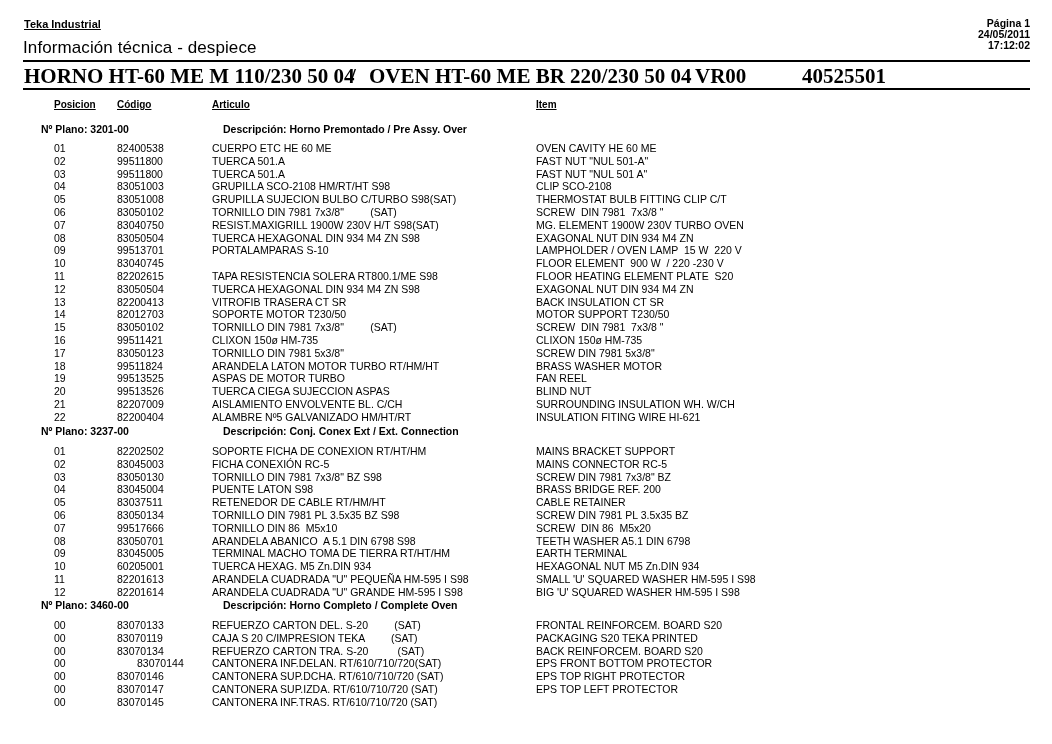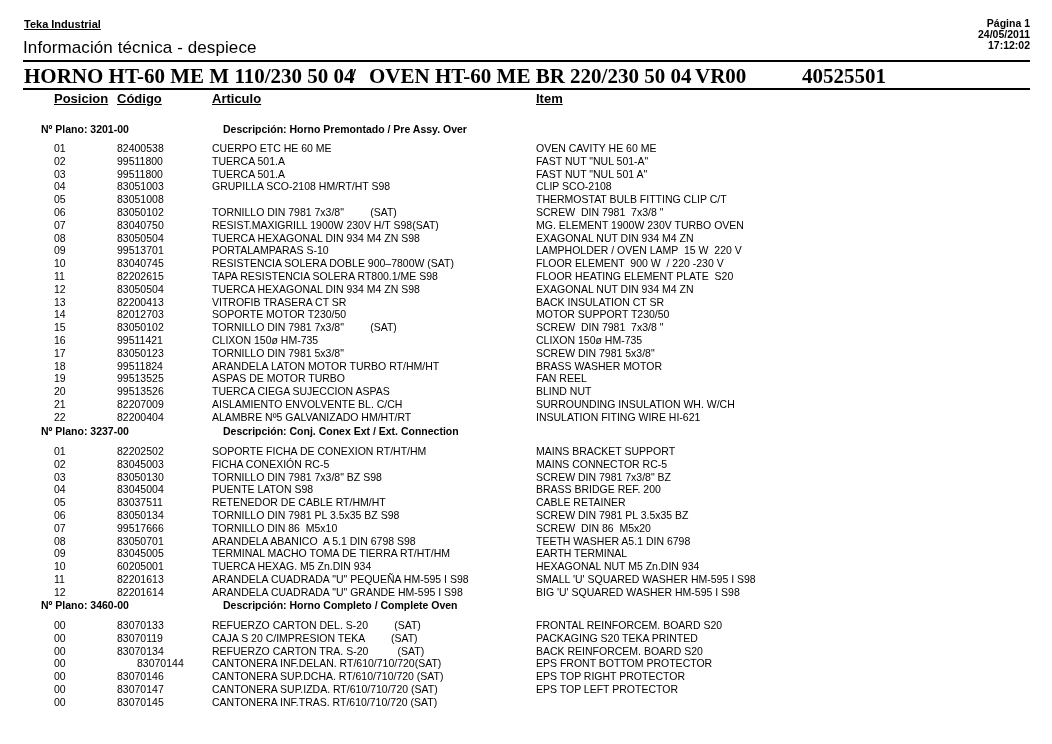--- a/index.html
+++ b/index.html
@@ -3,21 +3,21 @@
 <meta charset="utf-8">
 <style>
   html, body { margin: 0; padding: 0; background: #ffffff; }
   body { width: 1052px; height: 744px; position: relative; overflow: hidden; color: #000; font-family: "Liberation Sans", sans-serif; }
   .company { position: absolute; left: 24px; top: 18px; font-size: 11px; font-weight: bold; text-decoration: underline; }
   .doc-title { position: absolute; left: 23px; top: 38px; font-size: 17px; font-weight: normal; letter-spacing: 0.1px; }
   .meta { position: absolute; right: 22px; top: 18px; text-align: right; font-size: 10.5px; font-weight: bold; line-height: 11px; }
   .rule { position: absolute; left: 23px; width: 1007px; height: 2px; background: #000; }
   .product-line { position: absolute; left: 24px; top: 64px; font-family: "Liberation Serif", serif; font-weight: bold; font-size: 21px; white-space: nowrap; line-height: 24px; }
   .product-line span { position: absolute; top: 0; white-space: nowrap; }
-  .col-header { position: absolute; top: 91px; font-size: 13px; font-weight: bold; text-decoration: underline; }
+  .col-header { position: absolute; top: 99px; font-size: 10px; font-weight: bold; text-decoration: underline; }
   .section { position: absolute; left: 0; width: 971px; height: 13px; font-size: 10.5px; font-weight: bold; }
   .section .plano { position: absolute; left: 41px; top: 0; }
   .section .desc { position: absolute; left: 217px; top: 0; padding-left: 6px; }
   .row { position: absolute; left: 0; width: 1052px; height: 13px; font-size: 10.5px; line-height: 13px; white-space: nowrap; }
   .row span { position: absolute; top: 0; }
   .c-pos { left: 54px; }
   .c-code { left: 117px; }
   .c-art { left: 212px; }
   .c-item { left: 536px; }
 </style>
@@ -78,20 +78,21 @@
     </div>
     <div class="row" style="top: 180.4px;">
       <span class="c-pos" style="white-space: pre;">04</span>
       <span class="c-code" style="white-space: pre;">83051003</span>
       <span class="c-art" style="white-space: pre;">GRUPILLA SCO-2108 HM/RT/HT S98</span>
       <span class="c-item" style="white-space: pre;">CLIP SCO-2108</span>
     </div>
     <div class="row" style="top: 193.2px;">
       <span class="c-pos" style="white-space: pre;">05</span>
       <span class="c-code" style="white-space: pre;">83051008</span>
+      <span class="c-art" style="white-space: pre;">GRUPILLA SUJECION BULBO C/TURBO S98(SAT)</span>
       <span class="c-item" style="white-space: pre;">THERMOSTAT BULB FITTING CLIP C/T</span>
     </div>
     <div class="row" style="top: 206px;">
       <span class="c-pos" style="white-space: pre;">06</span>
       <span class="c-code" style="white-space: pre;">83050102</span>
       <span class="c-art" style="white-space: pre;">TORNILLO DIN 7981 7x3/8"         (SAT)</span>
       <span class="c-item" style="white-space: pre;">SCREW  DIN 7981  7x3/8 "</span>
     </div>
     <div class="row" style="top: 218.8px;">
       <span class="c-pos" style="white-space: pre;">07</span>
@@ -107,21 +108,20 @@
     </div>
     <div class="row" style="top: 244.4px;">
       <span class="c-pos" style="white-space: pre;">09</span>
       <span class="c-code" style="white-space: pre;">99513701</span>
       <span class="c-art" style="white-space: pre;">PORTALAMPARAS S-10</span>
       <span class="c-item" style="white-space: pre;">LAMPHOLDER / OVEN LAMP  15 W  220 V</span>
     </div>
     <div class="row" style="top: 257.2px;">
       <span class="c-pos" style="white-space: pre;">10</span>
       <span class="c-code" style="white-space: pre;">83040745</span>
-      <span class="c-art" style="white-space: pre;">RESISTENCIA SOLERA DOBLE 900–7800W (SAT)</span>
       <span class="c-item" style="white-space: pre;">FLOOR ELEMENT  900 W  / 220 -230 V</span>
     </div>
     <div class="row" style="top: 270px;">
       <span class="c-pos" style="white-space: pre;">11</span>
       <span class="c-code" style="white-space: pre;">82202615</span>
       <span class="c-art" style="white-space: pre;">TAPA RESISTENCIA SOLERA RT800.1/ME S98</span>
       <span class="c-item" style="white-space: pre;">FLOOR HEATING ELEMENT PLATE  S20</span>
     </div>
     <div class="row" style="top: 282.8px;">
       <span class="c-pos" style="white-space: pre;">12</span>

